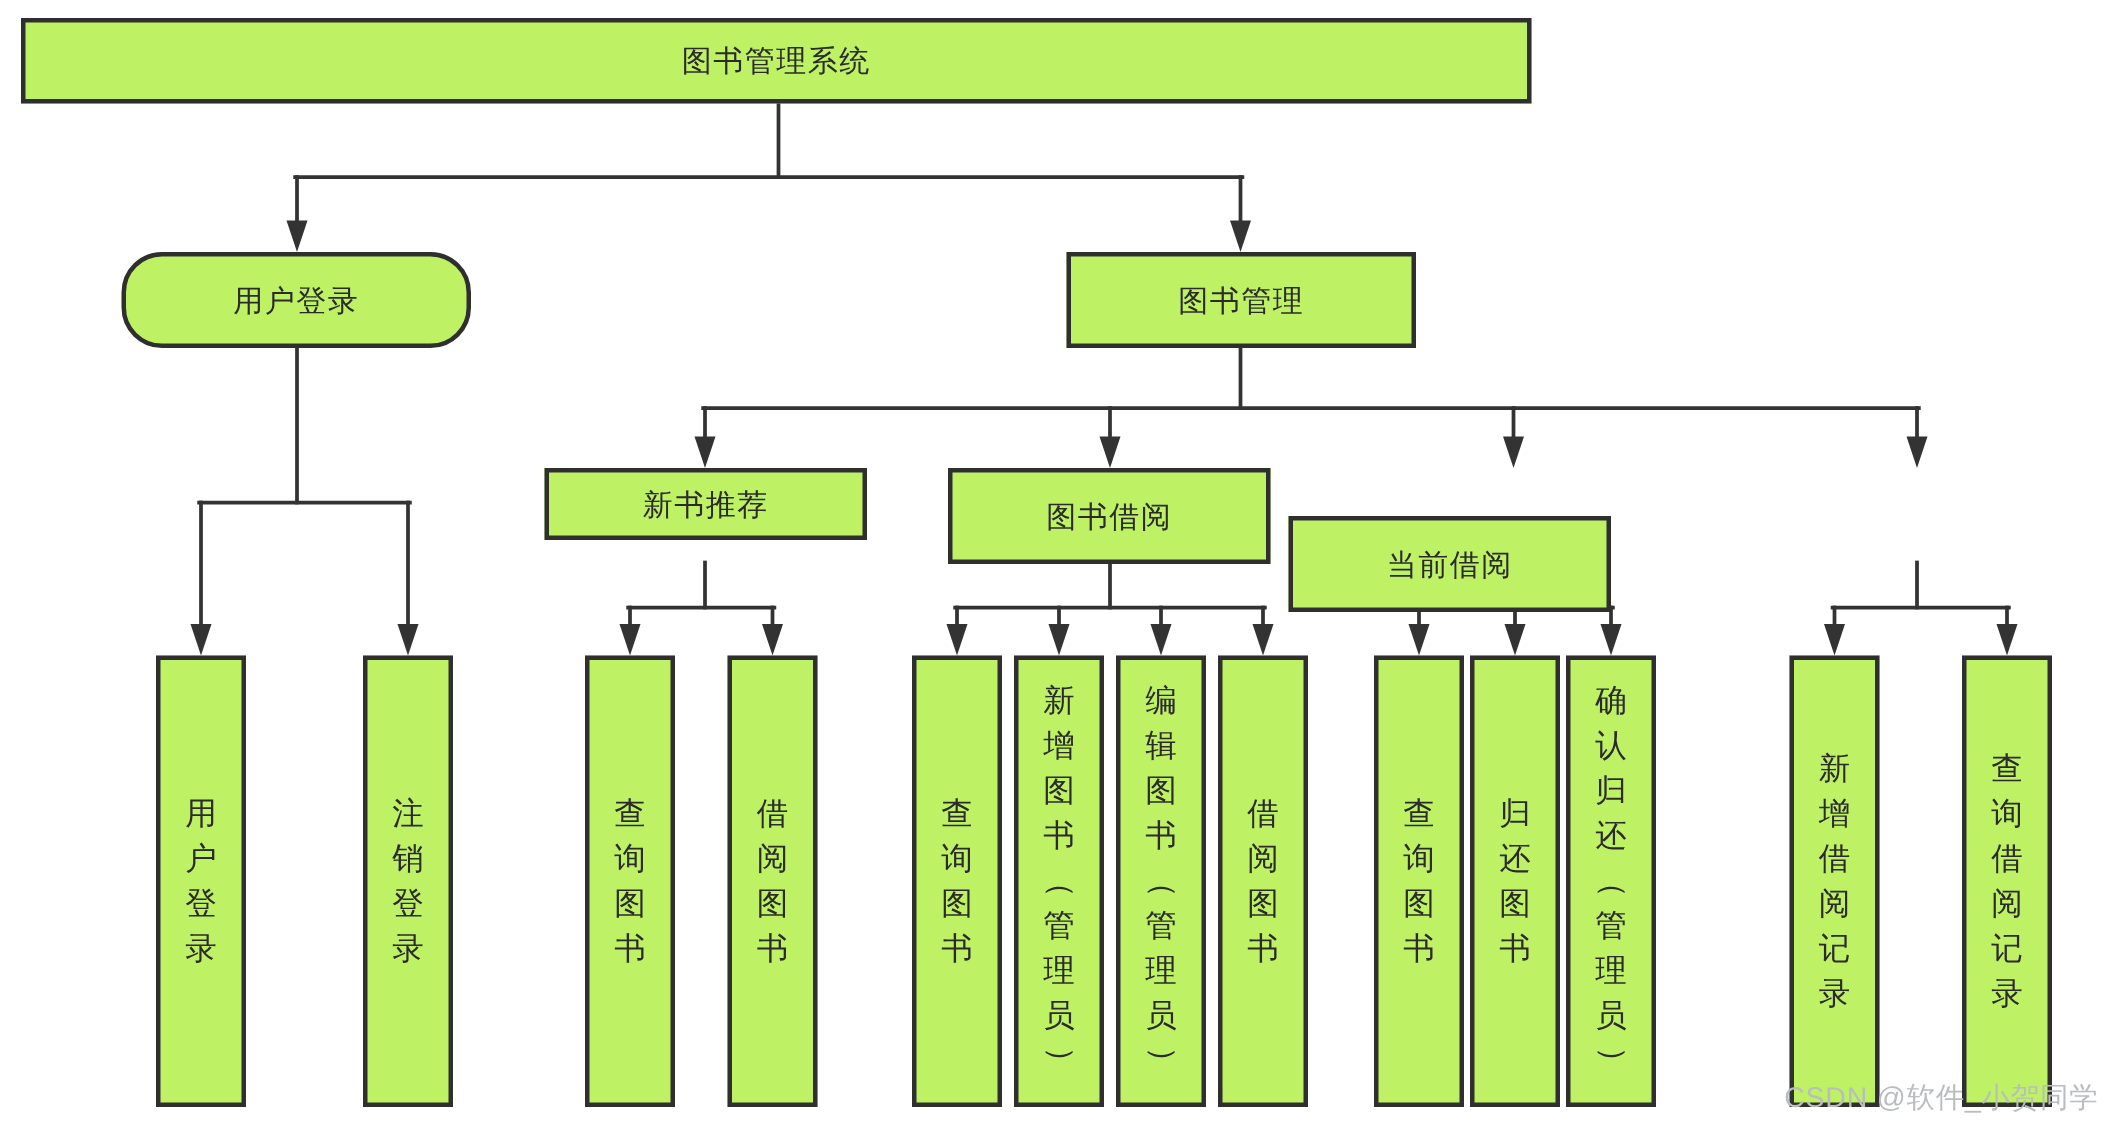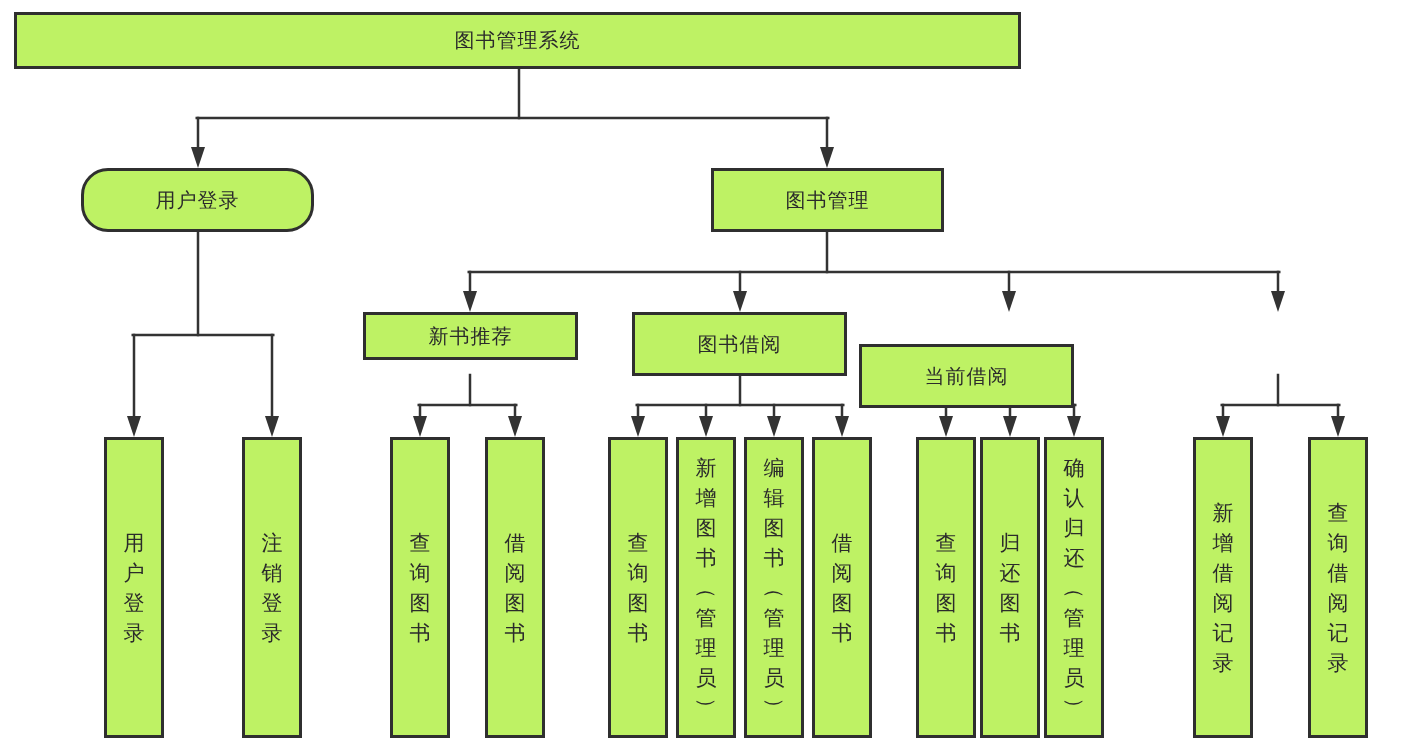--- a/index.html
+++ b/index.html
@@ -206,13 +206,14 @@
     </div>
   <div class="node leaf" style="left: 1308px; top: 437px; width: 60px; height: 301px; border-color: rgb(47, 47, 47); color: rgb(43, 43, 43);">
       <span>查</span>
       <span>询</span>
       <span>借</span>
       <span>阅</span>
       <span>记</span>
       <span>录</span>
     </div>
 
+  <div id="watermark" style="color: rgb(185, 189, 192);">CSDN @软件_小贺同学</div>
 </div>
 
 </body></html>

